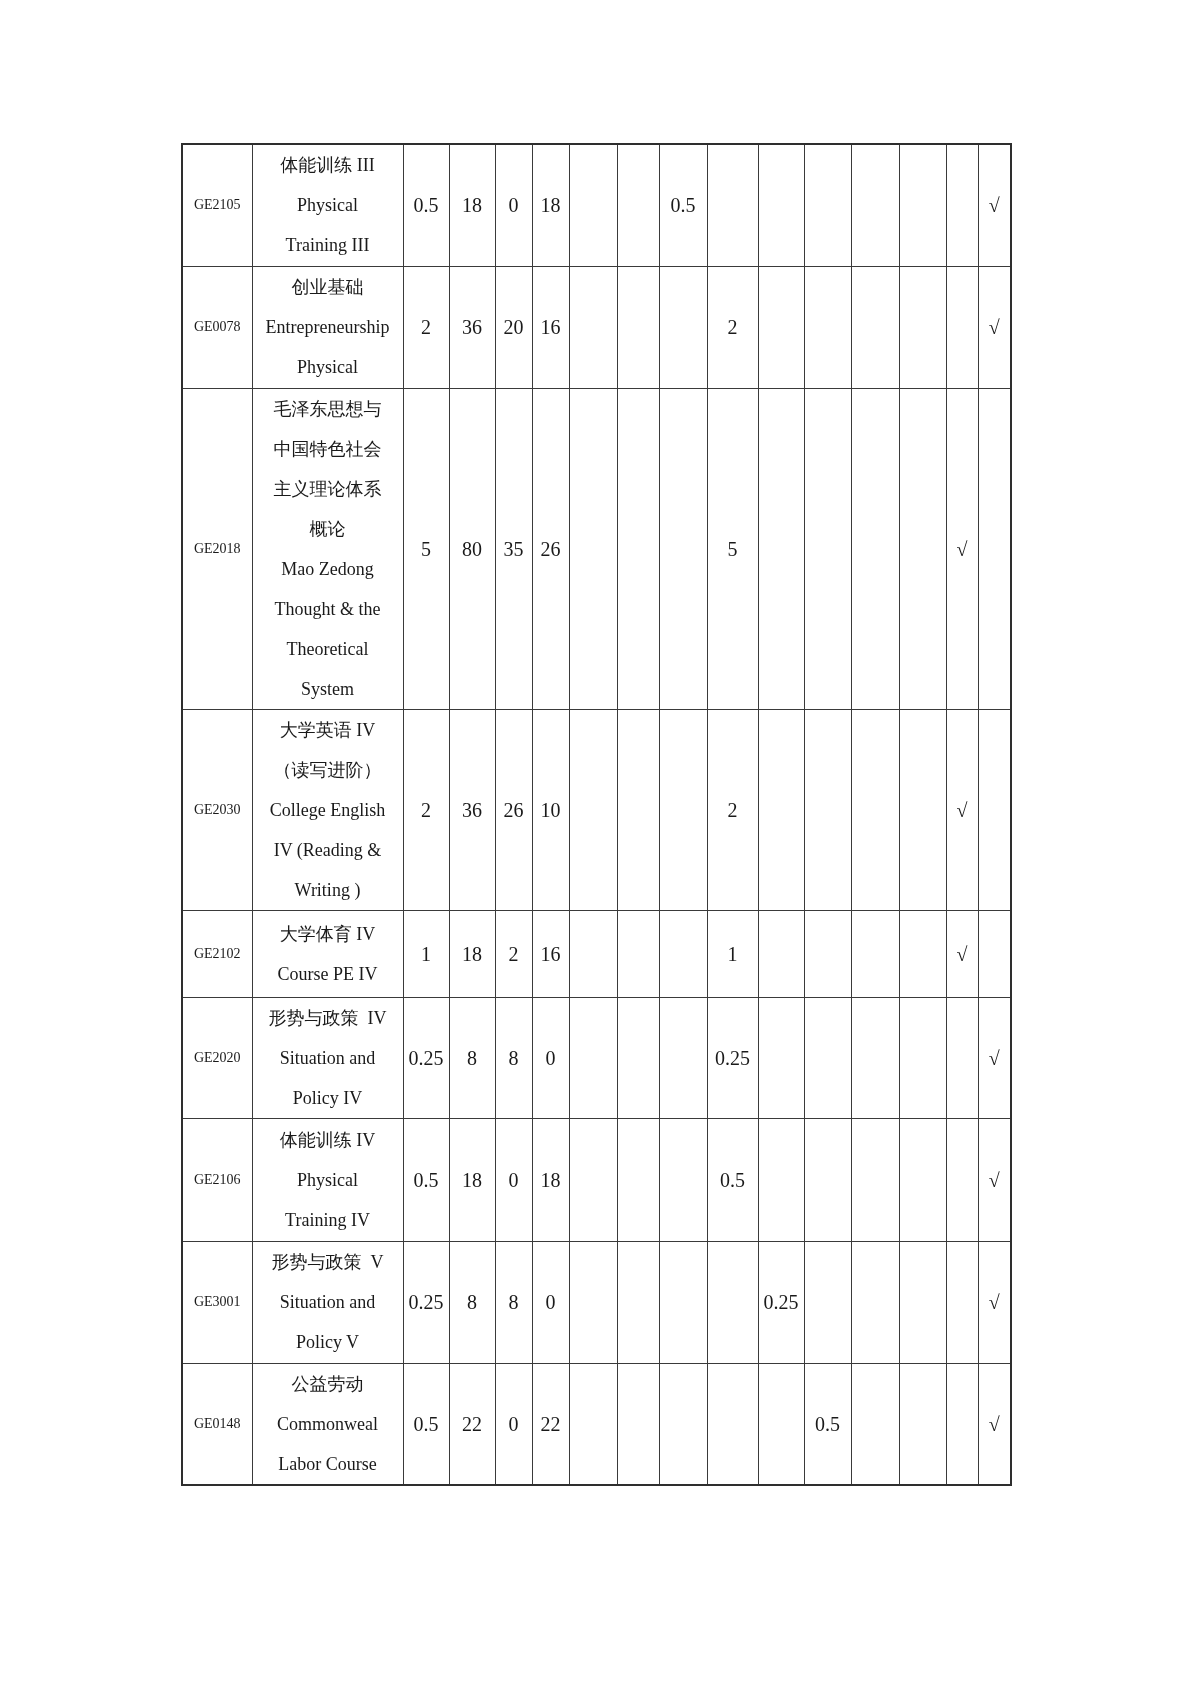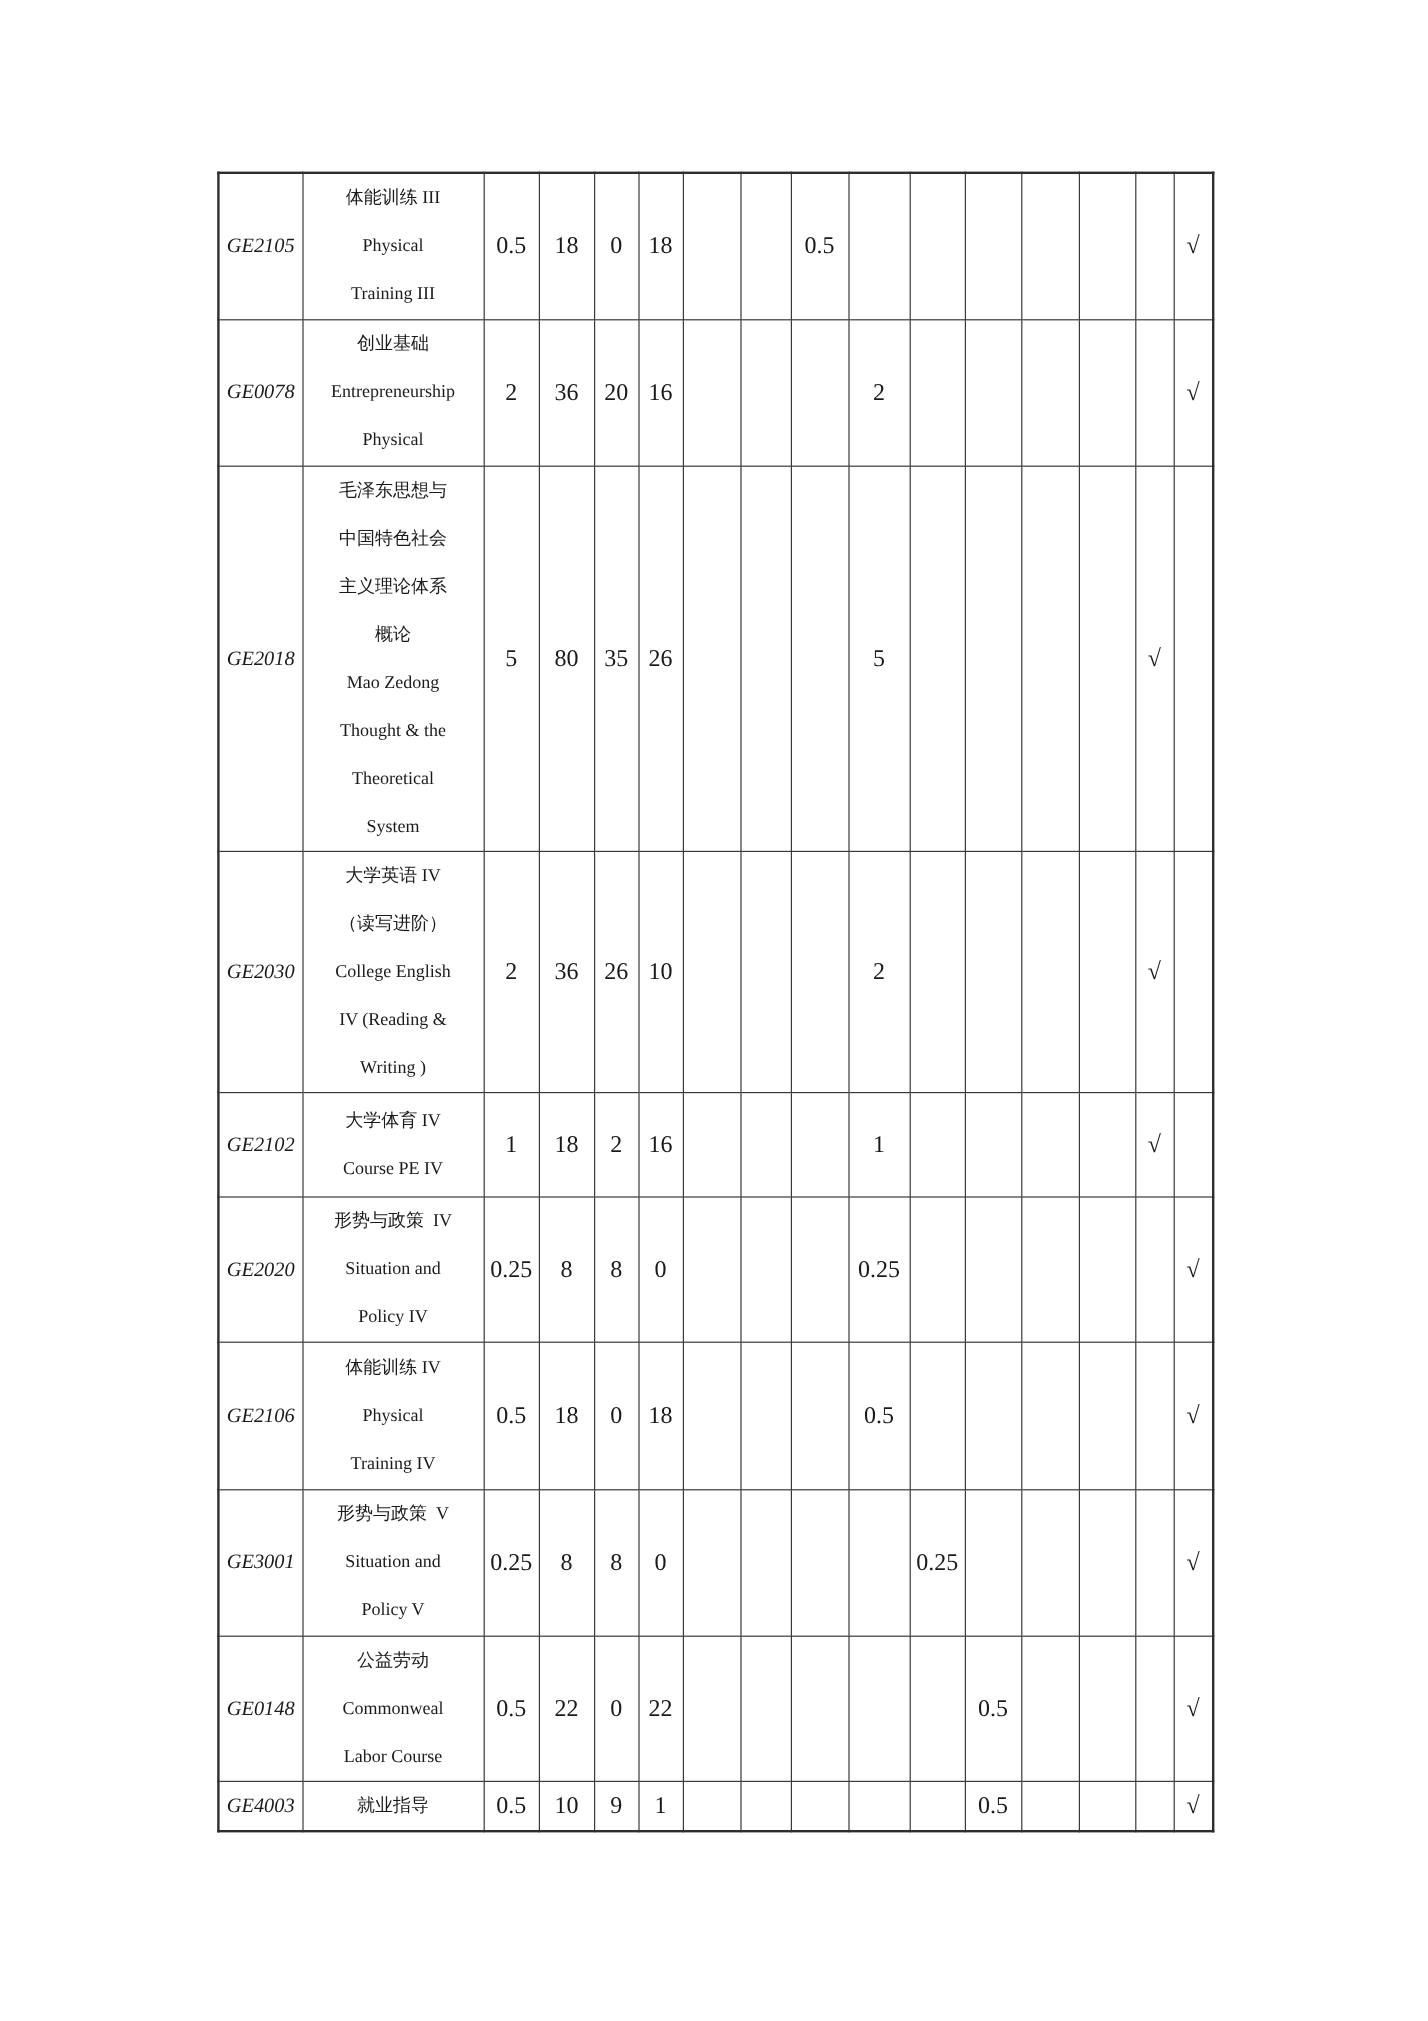--- a/index.html
+++ b/index.html
@@ -21,26 +21,25 @@
     border:2px solid #2e2e2e;
   }
   table.curriculum td{
     border:1.5px solid #3a3a3a;
     padding:0;
     text-align:center;
     vertical-align:middle;
     overflow:hidden;
   }
   td.code{
-    font-size:17px;
+    font-size:14px;
     letter-spacing:0px;
-    font-style:italic;
   }
   td.name{
-    font-size:15px;
+    font-size:18px;
     line-height:40px;
     white-space:pre-wrap;
   }
   td.val{
     font-size:20px;
     line-height:1;
   }
 </style>
 </head>
 <body>
@@ -245,33 +244,15 @@
           <td class="val"></td>
           <td class="val"></td>
           <td class="val"></td>
           <td class="val"></td>
           <td class="val">0.5</td>
           <td class="val"></td>
           <td class="val"></td>
           <td class="val"></td>
           <td class="val">√</td>
         </tr>
-        <tr style="height: 42px;">
-          <td class="code">GE4003</td>
-          <td class="name">就业指导</td>
-          <td class="val">0.5</td>
-          <td class="val">10</td>
-          <td class="val">9</td>
-          <td class="val">1</td>
-          <td class="val"></td>
-          <td class="val"></td>
-          <td class="val"></td>
-          <td class="val"></td>
-          <td class="val"></td>
-          <td class="val">0.5</td>
-          <td class="val"></td>
-          <td class="val"></td>
-          <td class="val"></td>
-          <td class="val">√</td>
-        </tr>
       </tbody>
   </table>
 </div>
 
 </body></html>

